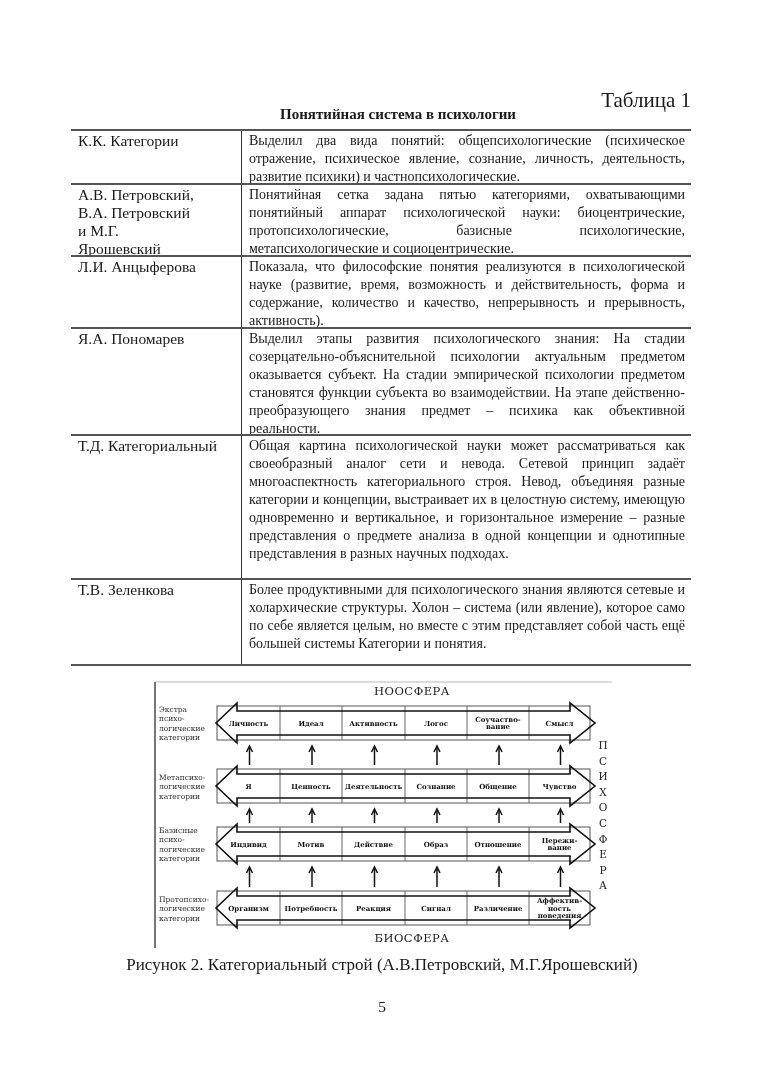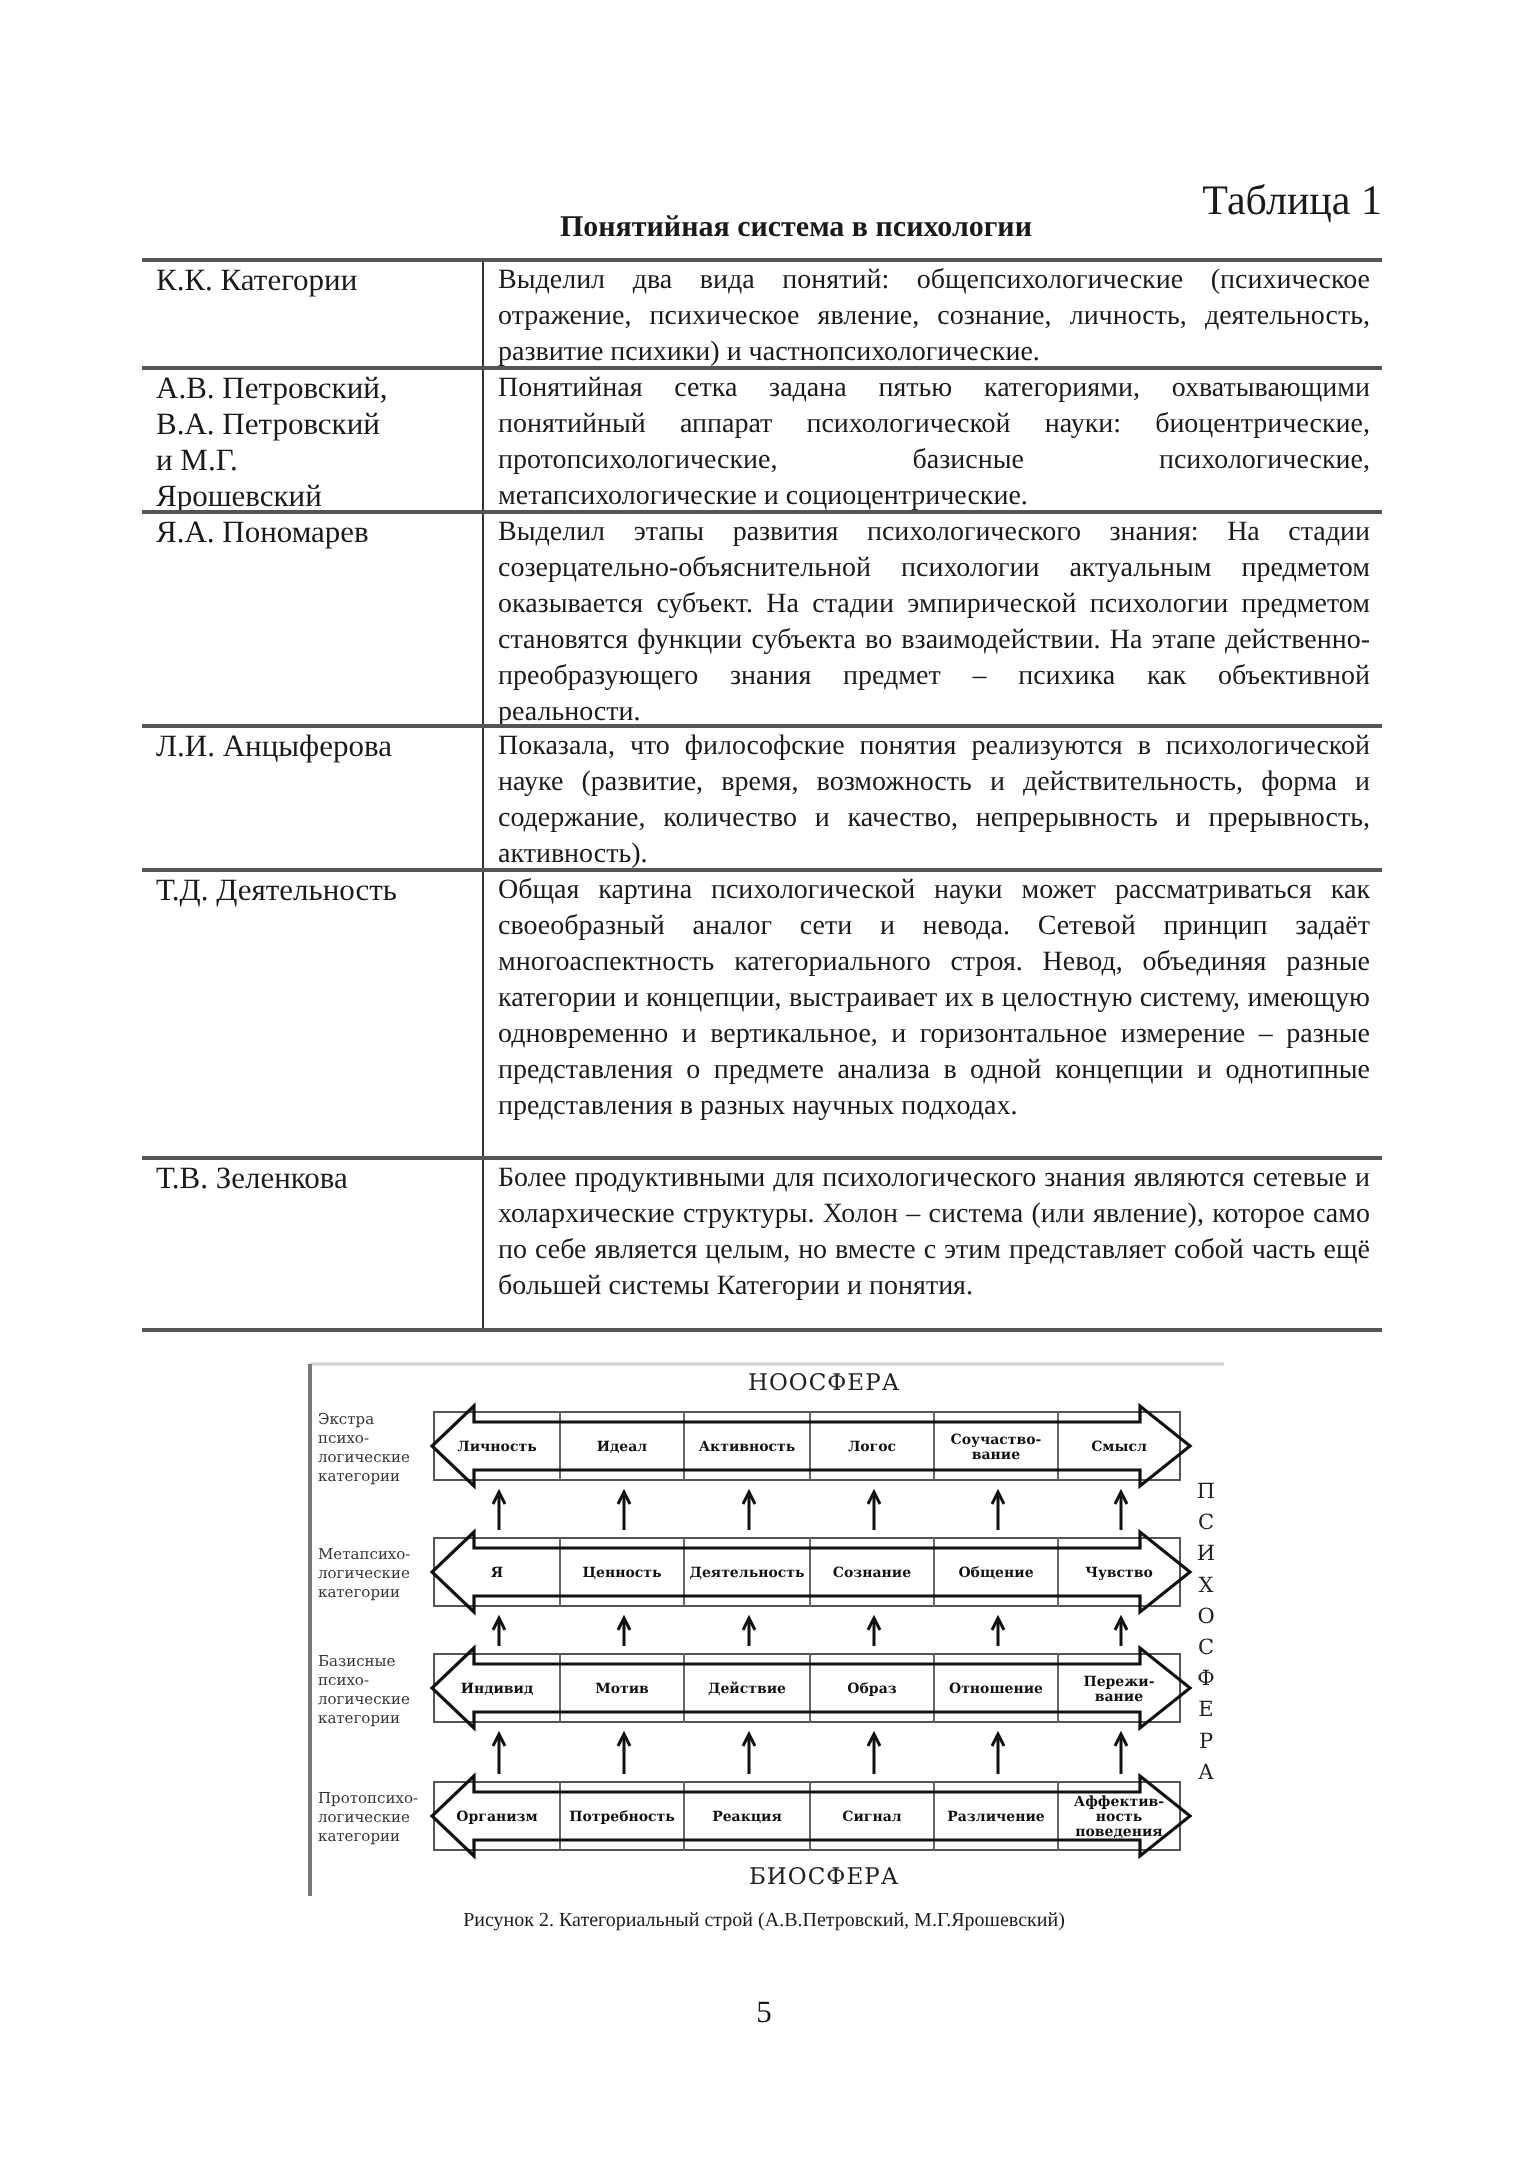--- a/index.html
+++ b/index.html
@@ -7,49 +7,49 @@
          font-family: "Liberation Serif", serif; color: #1a1a1a; }
   .abs { position: absolute; }
   #table-label { right: 73px; top: 88px; font-size: 21px; }
   #table-title { left: 16px; width: 764px; top: 106px; text-align: center; font-size: 15px; font-weight: bold; }
   #concept-table { left: 71px; top: 129px; width: 620px; }
   .trow { position: relative; border-top: 2px solid #555; display: flex; }
   .trow.last { border-bottom: 2px solid #555; }
   .tname { width: 170px; padding: 1px 0 0 7px; box-sizing: border-box; font-size: 15.5px; line-height: 18px; }
   .tdesc { flex: 1; border-left: 1.5px solid #333; padding: 1px 6px 1px 7px; font-size: 14px; line-height: 18px; text-align: justify; }
   #diagram { left: 150px; top: 676px; width: 470px; height: 276px; }
-  #figure-caption { left: 0; width: 764px; top: 955px; text-align: center; font-size: 10px; }
+  #figure-caption { left: 0; width: 764px; top: 955px; text-align: center; font-size: 17px; }
   #page-number { left: 0; width: 764px; top: 998px; text-align: center; font-size: 15.5px; }
   svg text { font-family: "DejaVu Serif", serif; }
 </style>
 </head>
 <body>
 
 <div id="table-label" class="abs">Таблица 1</div>
 <div id="table-title" class="abs">Понятийная система в психологии</div>
 
 <div id="concept-table" class="abs">
   <div class="trow" style="height:52px">
     <div class="tname">К.К. Категории</div>
     <div class="tdesc">Выделил два вида понятий: общепсихологические (психическое отражение, психическое явление, сознание, личность, деятельность, развитие психики) и частнопсихологические.</div>
   </div>
   <div class="trow" style="height:70px">
     <div class="tname" style="padding-right:40px">А.В. Петровский, В.А. Петровский и М.Г. Ярошевский</div>
     <div class="tdesc">Понятийная сетка задана пятью категориями, охватывающими понятийный аппарат психологической науки: биоцентрические, протопсихологические, базисные психологические, метапсихологические и социоцентрические.</div>
   </div>
+  <div class="trow" style="height:70px">
+    <div class="tname">Л.И. Анцыферова</div>
+    <div class="tdesc">Показала, что философские понятия реализуются в психологической науке (развитие, время, возможность и действительность, форма и содержание, количество и качество, непрерывность и прерывность, активность).</div>
+  </div>
   <div class="trow" style="height:105px">
     <div class="tname">Я.А. Пономарев</div>
     <div class="tdesc">Выделил этапы развития психологического знания: На стадии созерцательно-объяснительной психологии актуальным предметом оказывается субъект. На стадии эмпирической психологии предметом становятся функции субъекта во взаимодействии. На этапе действенно-преобразующего знания предмет – психика как объективной реальности.</div>
   </div>
-  <div class="trow" style="height:70px">
-    <div class="tname">Л.И. Анцыферова</div>
-    <div class="tdesc">Показала, что философские понятия реализуются в психологической науке (развитие, время, возможность и действительность, форма и содержание, количество и качество, непрерывность и прерывность, активность).</div>
-  </div>
   <div class="trow" style="height:142px">
-    <div class="tname">Т.Д. Деятельность</div>
+    <div class="tname">Т.Д. Категориальный</div>
     <div class="tdesc">Общая картина психологической науки может рассматриваться как своеобразный аналог сети и невода. Сетевой принцип задаёт многоаспектность категориального строя. Невод, объединяя разные категории и концепции, выстраивает их в целостную систему, имеющую одновременно и вертикальное, и горизонтальное измерение – разные представления о предмете анализа в одной концепции и однотипные представления в разных научных подходах.</div>
   </div>
   <div class="trow last" style="height:84px">
     <div class="tname">Т.В. Зеленкова</div>
     <div class="tdesc">Более продуктивными для психологического знания являются сетевые и холархические структуры. Холон – система (или явление), которое само по себе является целым, но вместе с этим представляет собой часть ещё большей системы Категории и понятия.</div>
   </div>
 </div>
 
 <svg id="diagram" class="abs" viewBox="0 0 470 276" width="470" height="276" xmlns="http://www.w3.org/2000/svg">
   <g id="diag-frame">

